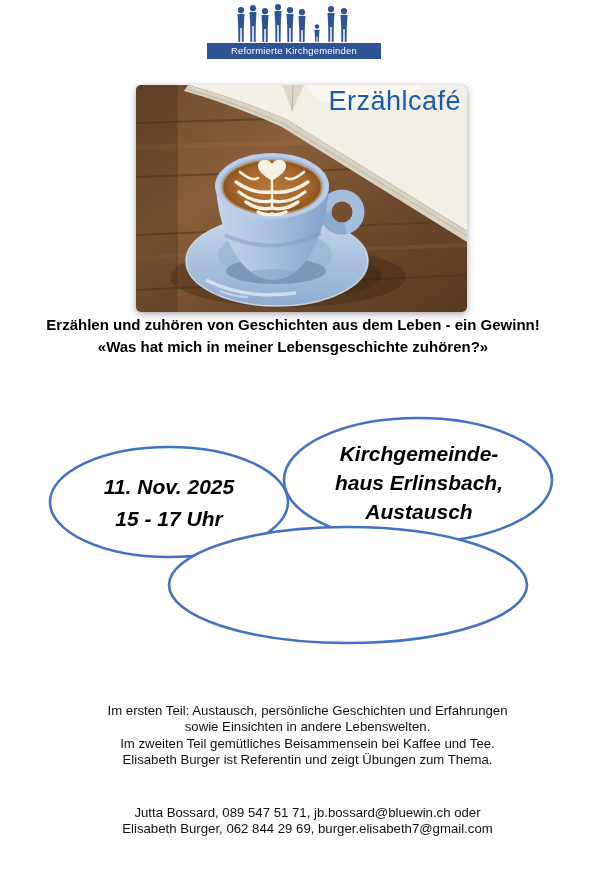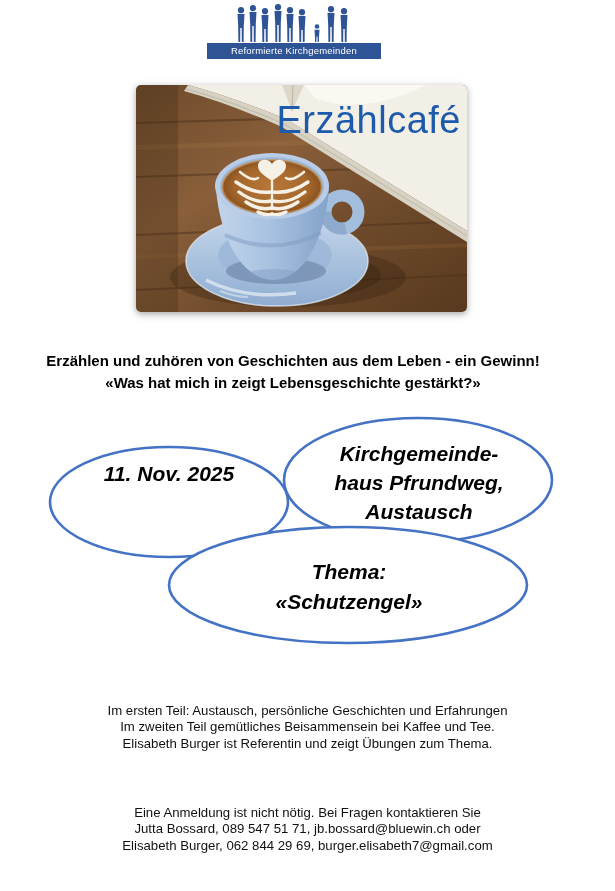--- a/index.html
+++ b/index.html
@@ -16,32 +16,32 @@
     color:#fff;font-size:9.5px;line-height:16px;text-align:center;letter-spacing:.2px;
   }
 
   
   .photo{
     left:136px;top:85px;width:331px;height:227px;border-radius:5px;overflow:hidden;
     box-shadow:0 2px 7px rgba(90,90,90,.55);
   }
   .photo svg{display:block;width:331px;height:227px;}
   .photo-title{
-    position:absolute;top:14px;right:6px;font-size:38px;font-weight:400;
+    position:absolute;top:1px;right:6px;font-size:27px;font-weight:400;
     color:#1d5aab;letter-spacing:.5px;
   }
 
   
-  .headline{left:0;top:350px;width:586px;text-align:center;
+  .headline{left:0;top:314px;width:586px;text-align:center;
     font-size:15px;font-weight:bold;line-height:22px;}
 
   
   .bubbles-svg{left:0;top:0;width:615px;height:891px;pointer-events:none;}
   .bubble-text{font-weight:bold;text-align:center;font-size:21px;color:#000;font-style:italic;}
-  .bubble-date{left:49px;top:458px;width:240px;line-height:32px;}
+  .bubble-date{left:49px;top:471px;width:240px;line-height:32px;}
   .bubble-loc{left:288px;top:439px;width:262px;line-height:29px;}
   .bubble-theme{left:188px;top:557px;width:322px;line-height:30px;}
 
   
   .para{left:0;width:615px;text-align:center;font-size:13.2px;line-height:16.4px;color:#111;}
   .para-details{top:703px;}
   .para-contact{top:805px;}
 </style>
 </head>
 <body>
@@ -174,49 +174,46 @@
         <path d="M168,87 Q156,97 150,93" stroke-width="2.6"></path>
         <path d="M136,96 L136,124" stroke-width="2.4"></path>
       </g>
       <path d="M136,79 C132,72.5 122,74 122,81 C122,87.5 130,91.5 136,96 C142,91.5 150,87.5 150,81 C150,74 140,72.5 136,79 Z" fill="#f6f1e6"></path>
     </svg>
     <div class="photo-title">Erzählcafé</div>
   </div>
 
   <div class="abs headline">
     <div>Erzählen und zuhören von Geschichten aus dem Leben - ein Gewinn!</div>
-    <div>«Was hat mich in zeigt Lebensgeschichte gestärkt?»</div>
+    <div>«Was hat mich in meiner Lebensgeschichte zuhören?»</div>
   </div>
 
   <svg class="abs bubbles-svg" viewBox="0 0 615 891" width="615" height="891">
     <ellipse cx="169" cy="502" rx="119" ry="55" fill="#ffffff" stroke="#4472C4" stroke-width="2.6"></ellipse>
     <ellipse cx="418" cy="480" rx="134" ry="62" fill="#ffffff" stroke="#4472C4" stroke-width="2.6"></ellipse>
     <ellipse cx="348" cy="585" rx="179" ry="58" fill="#ffffff" stroke="#4472C4" stroke-width="2.6"></ellipse>
   </svg>
 
   <div class="abs bubble-text bubble-date">
     <div>11. Nov. 2025</div>
+    <div>15 - 17 Uhr</div>
   </div>
 
   <div class="abs bubble-text bubble-loc">
     <div>Kirchgemeinde-</div>
-    <div>haus Pfrundweg,</div>
+    <div>haus Erlinsbach,</div>
     <div>Austausch</div>
   </div>
 
-  <div class="abs bubble-text bubble-theme">
-    <div>Thema:</div>
-    <div>«Schutzengel»</div>
-  </div>
 
   <div class="abs para para-details">
     <div>Im ersten Teil: Austausch, persönliche Geschichten und Erfahrungen</div>
+    <div>sowie Einsichten in andere Lebenswelten.</div>
     <div>Im zweiten Teil gemütliches Beisammensein bei Kaffee und Tee.</div>
     <div>Elisabeth Burger ist Referentin und zeigt Übungen zum Thema.</div>
   </div>
 
   <div class="abs para para-contact">
-    <div>Eine Anmeldung ist nicht nötig. Bei Fragen kontaktieren Sie</div>
     <div>Jutta Bossard, 089 547 51 71, jb.bossard@bluewin.ch oder</div>
     <div>Elisabeth Burger, 062 844 29 69, burger.elisabeth7@gmail.com</div>
   </div>
 
 </div>
 
 </body></html>

